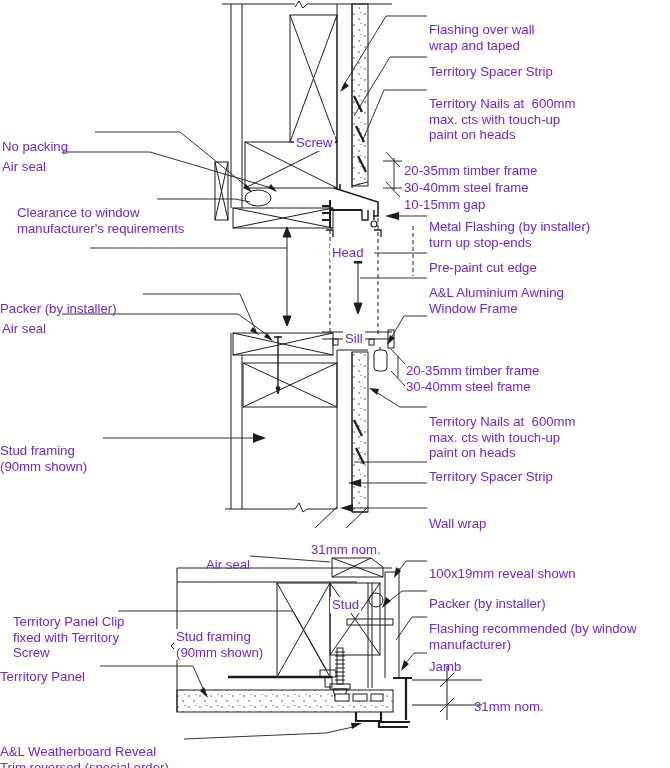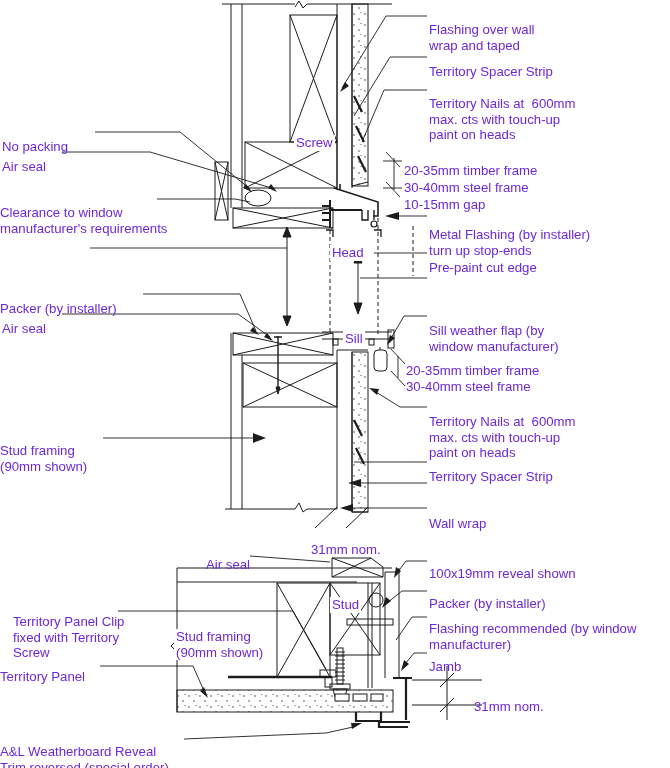--- a/index.html
+++ b/index.html
@@ -197,41 +197,41 @@
       <polygon points="208,698 200,691 204,687"></polygon>
       <polygon points="362,723 352,729 351,723"></polygon>
       <polygon points="394,578 396,567 401,571"></polygon>
       <polygon points="382,608 386,597 391,601"></polygon>
       <polygon points="401,671 404,660 409,664"></polygon>
     </g>
   </svg>
 
   <div class="lbl" style="left:2px;top:125px">No packing</div>
   <div class="lbl" style="left:2px;top:145px">Air seal</div>
-  <div class="lbl" style="left:0px;top:191px">Clearance to window
+  <div class="lbl" style="left:17px;top:191px">Clearance to window
 manufacturer's requirements</div>
   <div class="lbl" style="left:0px;top:287px">Packer (by installer)</div>
   <div class="lbl" style="left:2px;top:307px">Air seal</div>
   <div class="lbl" style="left:0px;top:429px">Stud framing
 (90mm shown)</div>
 
   <div class="lbl" style="left:429px;top:8px">Flashing over wall
 wrap and taped</div>
   <div class="lbl" style="left:429px;top:50px">Territory Spacer Strip</div>
   <div class="lbl" style="left:429px;top:82px">Territory Nails at  600mm
 max. cts with touch-up
 paint on heads</div>
   <div class="lbl" style="left:404px;top:149px">20-35mm timber frame</div>
   <div class="lbl" style="left:404px;top:166px">30-40mm steel frame</div>
   <div class="lbl" style="left:404px;top:183px">10-15mm gap</div>
-  <div class="lbl" style="left:429px;top:213px">Metal Flashing (by installer)
+  <div class="lbl" style="left:429px;top:205px">Metal Flashing (by installer)
 turn up stop-ends</div>
   <div class="lbl" style="left:429px;top:246px">Pre-paint cut edge</div>
-  <div class="lbl" style="left:429px;top:309px">Sill weather flap (by
-window manufacturer)</div>
+  <div class="lbl" style="left:429px;top:271px">A&amp;L Aluminium Awning
+Window Frame</div>
   <div class="lbl" style="left:406px;top:349px">20-35mm timber frame
 30-40mm steel frame</div>
   <div class="lbl" style="left:429px;top:400px">Territory Nails at  600mm
 max. cts with touch-up
 paint on heads</div>
   <div class="lbl" style="left:429px;top:455px">Territory Spacer Strip</div>
   <div class="lbl" style="left:429px;top:502px">Wall wrap</div>
 
   <div class="lbl bg" style="left:294px;top:121px">Screw</div>
   <div class="lbl bg" style="left:330px;top:231px">Head</div>

